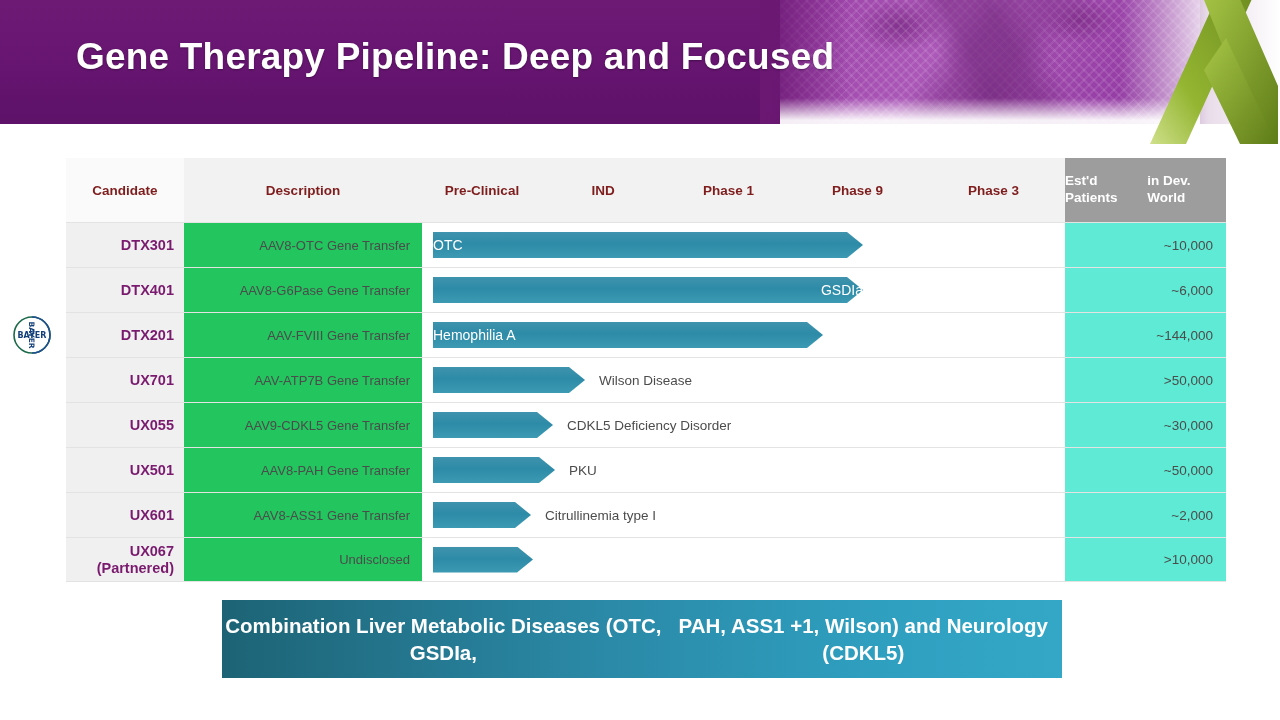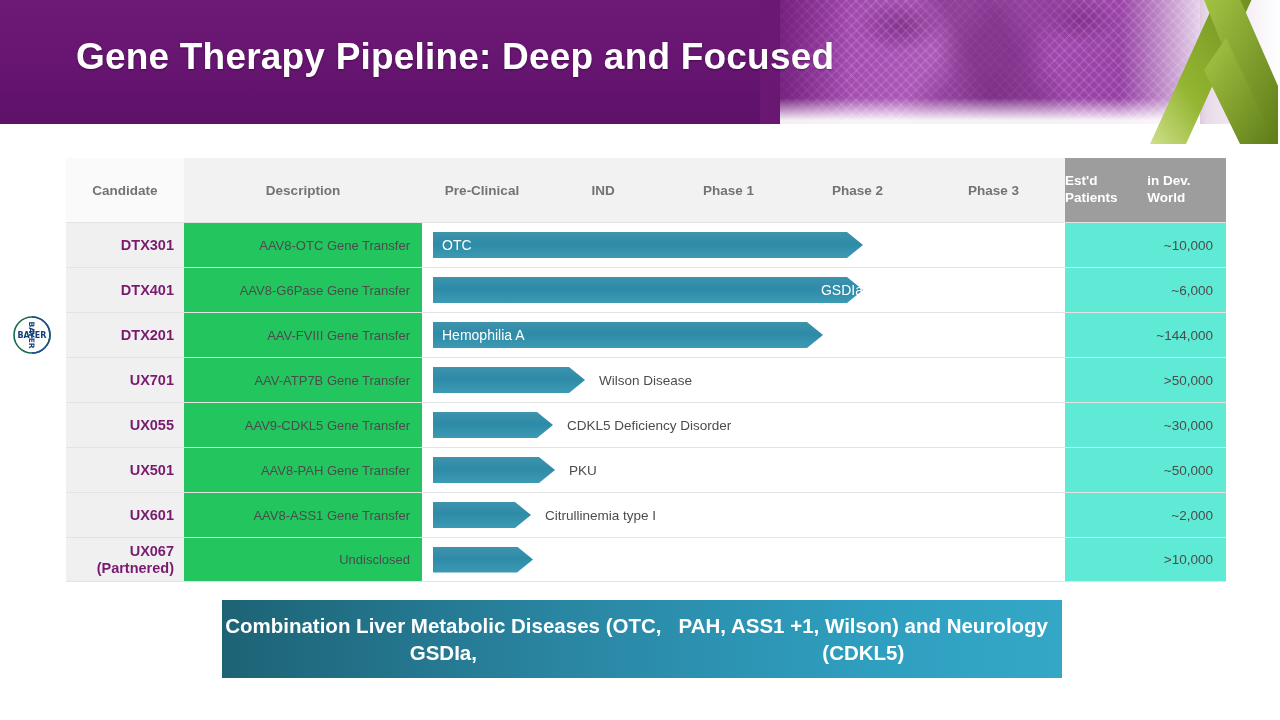--- a/index.html
+++ b/index.html
@@ -64,21 +64,21 @@
   .green-x{ position:absolute; left:1128px; top:-6px; width:150px; height:150px; }
 
   
   .table{
     position:absolute; left:66px; top:158px;
     width:1160px;
   }
   .thead{ display:flex; height:64px; }
   .th{
     display:flex; align-items:center; justify-content:center;
-    font-size:13.5px; font-weight:bold; color:#737373;
+    font-size:13.5px; font-weight:bold; color:#7f1d1d;
     background:#f2f2f2;
   }
   .th.candidate-h{ background:#fafafa; }
   .th.patients-h{
     background:#9d9d9d; color:#fff; flex-direction:row; line-height:1.25;
     font-size:13.5px;
   }
 
   .row{ display:flex; height:45px; border-top:1px solid #e3e3e3; position:relative; }
   .row:last-child{ border-bottom:1px solid #e3e3e3; }
@@ -110,21 +110,21 @@
 
   
   .bar{
     position:absolute; top:50%; transform:translateY(-50%);
     height:26px;
     background:linear-gradient(180deg,#3f93ad 0%, #2d8ba8 45%, #3d9ab3 100%);
     filter:drop-shadow(2px 3px 3px rgba(0,0,0,.22));
     display:flex; align-items:center;
   }
   .bar-label-in{
-    color:#ffffff; font-size:14px; padding-left:9px; white-space:nowrap;
+    color:#ffffff; font-size:14px; white-space:nowrap;
   }
   .bar-label-out{
     position:absolute; top:50%; transform:translateY(-50%);
     color:#4c4c4c; font-size:13.5px; white-space:nowrap;
   }
 
   
   .combo-banner{
     position:absolute; left:222px; top:600px; width:840px; height:78px;
     background:linear-gradient(90deg,#1d6375 0%, #2a87a4 42%, #2f9fc0 78%, #34a7c6 100%);
@@ -180,21 +180,21 @@
 </svg>
 
 <div class="table">
 
   <div class="thead">
     <div class="th candidate-h" style="width:118px">Candidate</div>
     <div class="th" style="width:238px">Description</div>
     <div class="th" style="width:120px">Pre-Clinical</div>
     <div class="th" style="width:122px">IND</div>
     <div class="th" style="width:129px">Phase 1</div>
-    <div class="th" style="width:129px">Phase 2</div>
+    <div class="th" style="width:129px">Phase 9</div>
     <div class="th" style="width:143px">Phase 3</div>
     <div class="th patients-h" style="width:161px">
       <span>Est'd Patients</span>
       <span>in Dev. World</span>
     </div>
   </div>
 
   <div id="tbody">
       <div class="row">
         <div class="cell c-candidate">

